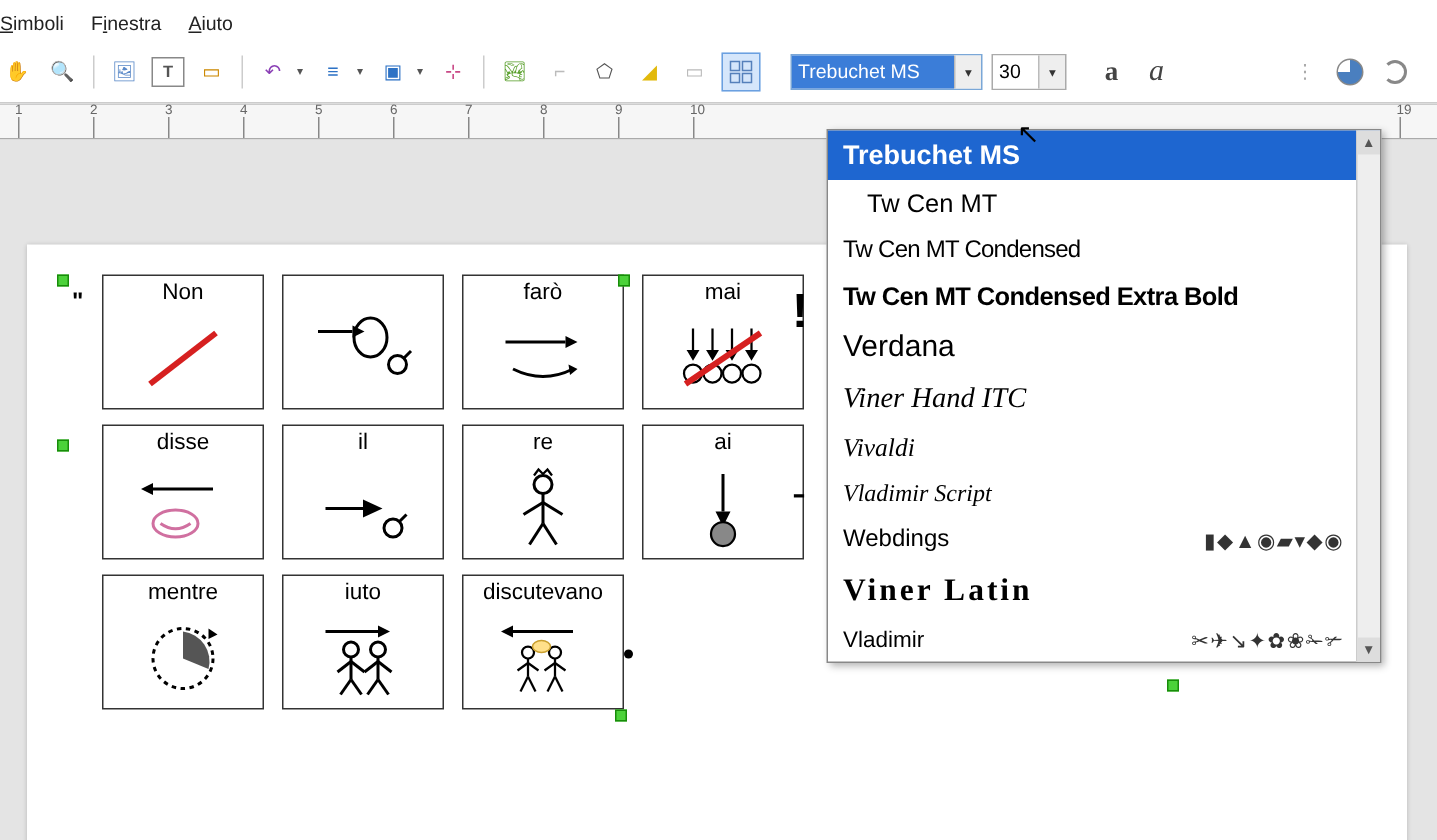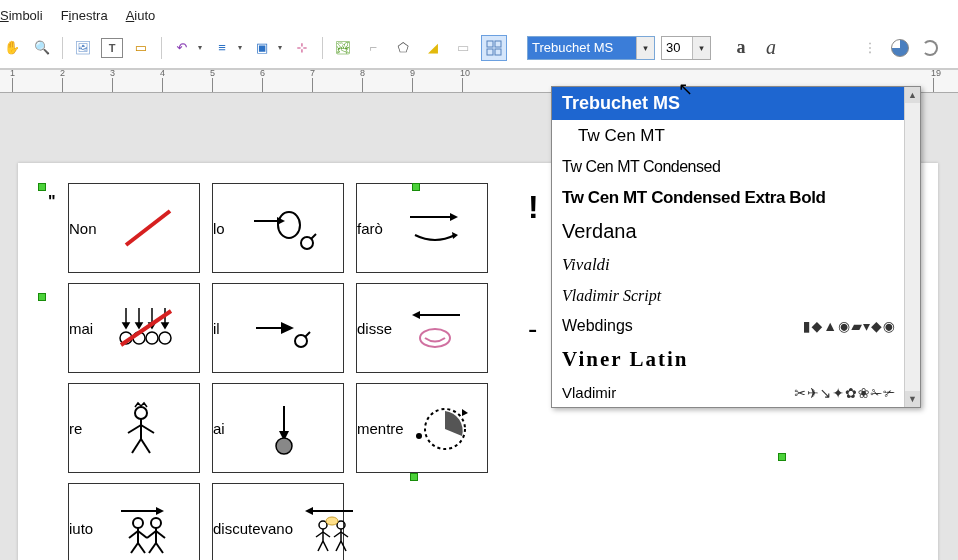--- a/index.html
+++ b/index.html
@@ -147,25 +147,25 @@
     box-shadow: 0 0 3px rgba(0,0,0,0.2);
     padding: 20px 30px;
   }
   .sym-grid {
     display: flex;
     flex-wrap: wrap;
     gap: 10px 12px;
     width: 480px;
   }
   .sym-cell {
-    width: 132px;
+    width: 108px;
     height: 90px;
     border: 1px solid #333;
     display: flex;
-    flex-direction: row;
+    flex-direction: column;
     background: #fff;
     align-items: center;
   }
   .sym-cell .label {
     text-align: center;
     font-size: 15px;
     padding: 2px 0;
     font-family: "Trebuchet MS", sans-serif;
   }
   .sym-cell .pic {
@@ -349,21 +349,20 @@
 
       <div class="sym-cell">
         <div class="label">Non</div>
         <div class="pic">
             <svg width="60" height="50">
               <line x1="8" y1="42" x2="52" y2="8" stroke="#d62020" stroke-width="4"></line>
             </svg>
           </div>
       </div>
       <div class="sym-cell">
-        <div class="label">lo</div>
         <div class="pic">
             <svg width="70" height="50">
               <line x1="5" y1="18" x2="28" y2="18" stroke="#000" stroke-width="2"></line>
               <polygon points="28,14 36,18 28,22" fill="#000"></polygon>
               <ellipse cx="40" cy="22" rx="11" ry="13" fill="none" stroke="#000" stroke-width="2"></ellipse>
               <circle cx="58" cy="40" r="6" fill="none" stroke="#000" stroke-width="2"></circle>
               <line x1="62" y1="36" x2="67" y2="31" stroke="#000" stroke-width="2"></line>
             </svg>
           </div>
       </div>
@@ -395,38 +394,38 @@
                 <circle cx="28" cy="35" r="6"></circle>
                 <circle cx="41" cy="35" r="6"></circle>
                 <circle cx="54" cy="35" r="6"></circle>
               </g>
               <line x1="10" y1="42" x2="60" y2="8" stroke="#d62020" stroke-width="4"></line>
             </svg>
           </div>
       </div>
 
       <div class="sym-cell">
+        <div class="label">disse</div>
+        <div class="pic">
+            <svg width="70" height="50">
+              <line x1="55" y1="12" x2="15" y2="12" stroke="#000" stroke-width="2"></line>
+              <polygon points="15,8 7,12 15,16" fill="#000"></polygon>
+              <ellipse cx="30" cy="35" rx="15" ry="9" fill="none" stroke="#d070a0" stroke-width="2"></ellipse>
+              <path d="M 20 35 Q 30 42 40 35" fill="none" stroke="#d070a0" stroke-width="2"></path>
+            </svg>
+          </div>
+      </div>
+      <div class="sym-cell">
         <div class="label">il</div>
         <div class="pic">
             <svg width="70" height="50">
               <line x1="10" y1="25" x2="35" y2="25" stroke="#000" stroke-width="2"></line>
               <polygon points="35,19 48,25 35,31" fill="#000"></polygon>
               <circle cx="55" cy="38" r="6" fill="none" stroke="#000" stroke-width="2"></circle>
               <line x1="59" y1="34" x2="64" y2="29" stroke="#000" stroke-width="2"></line>
-            </svg>
-          </div>
-      </div>
-      <div class="sym-cell">
-        <div class="label">disse</div>
-        <div class="pic">
-            <svg width="70" height="50">
-              <line x1="55" y1="12" x2="15" y2="12" stroke="#000" stroke-width="2"></line>
-              <polygon points="15,8 7,12 15,16" fill="#000"></polygon>
-              <ellipse cx="30" cy="35" rx="15" ry="9" fill="none" stroke="#d070a0" stroke-width="2"></ellipse>
-              <path d="M 20 35 Q 30 42 40 35" fill="none" stroke="#d070a0" stroke-width="2"></path>
             </svg>
           </div>
       </div>
       <div class="sym-cell">
         <div class="label">re</div>
         <div class="pic">
             <svg width="70" height="55">
               <circle cx="35" cy="12" r="6" fill="none" stroke="#000" stroke-width="2"></circle>
               <path d="M 29 6 L 32 2 L 35 5 L 38 2 L 41 6" fill="none" stroke="#000" stroke-width="1.5"></path>
               <line x1="35" y1="18" x2="35" y2="38" stroke="#000" stroke-width="2"></line>
@@ -528,20 +527,23 @@
       </div>
       <div class="font-item twcenc">
         <span>Tw Cen MT Condensed</span>
       </div>
       <div class="font-item twcenb">
         <span>Tw Cen MT Condensed Extra Bold</span>
       </div>
       <div class="font-item verdana">
         <span>Verdana</span>
       </div>
+      <div class="font-item viner">
+        <span>Viner Hand ITC</span>
+      </div>
       <div class="font-item vivaldi">
         <span>Vivaldi</span>
       </div>
       <div class="font-item vlad">
         <span>Vladimir Script</span>
       </div>
       <div class="font-item webd">
         <span>Webdings</span>
         <span class="preview-glyphs">▮◆▲◉▰▾◆◉</span>
       </div>

